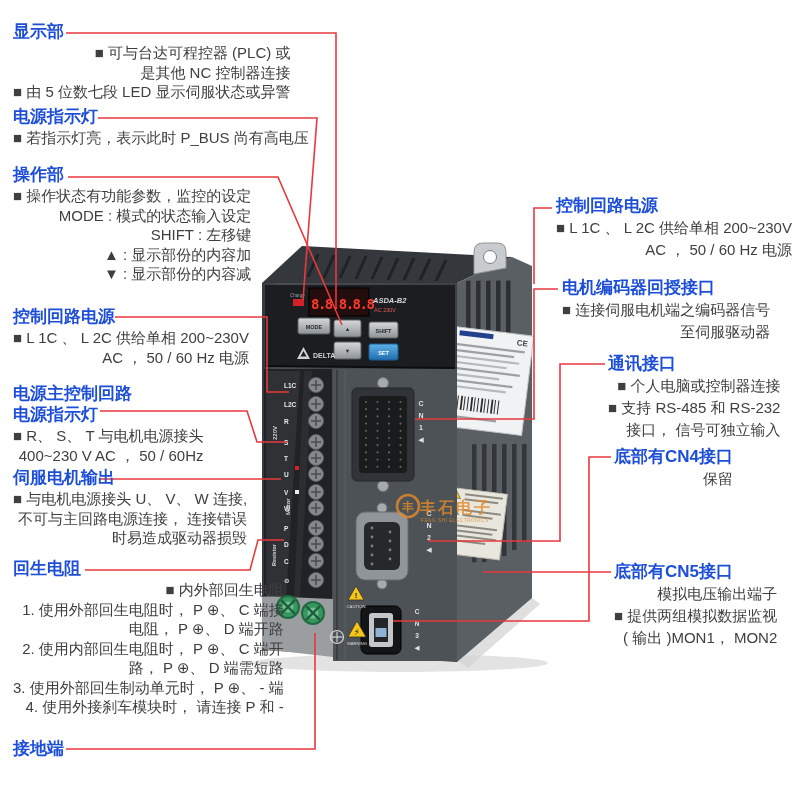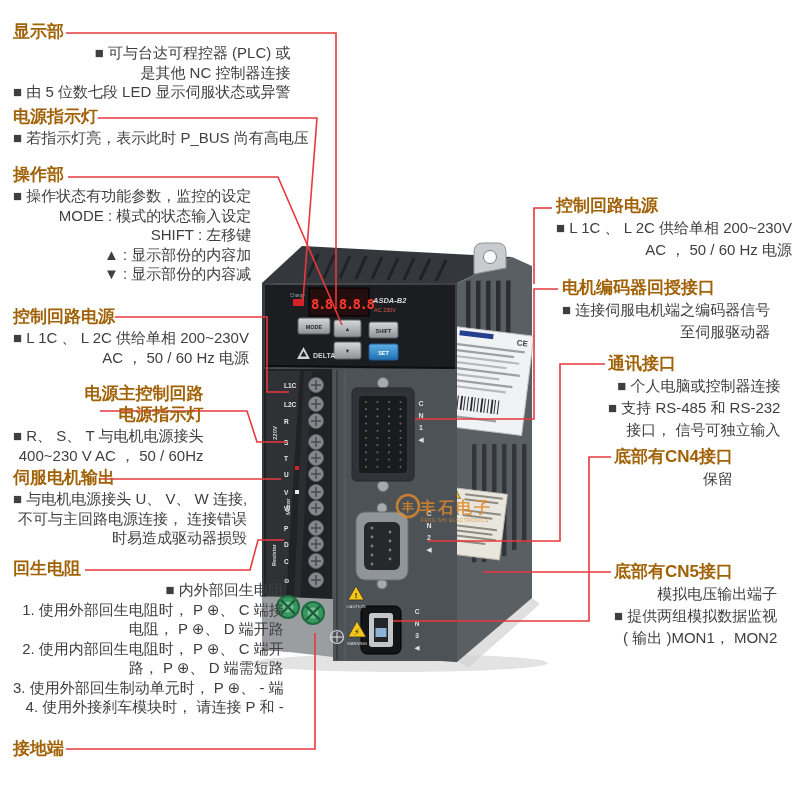--- a/index.html
+++ b/index.html
@@ -1,21 +1,21 @@
 <!DOCTYPE html>
 <html><head>
 <meta charset="utf-8">
 <style>
   html,body{margin:0;padding:0;background:#fff;}
   #stage{position:relative;width:800px;height:789px;background:#fff;overflow:hidden;
          font-family:"Liberation Sans","DejaVu Sans",sans-serif;}
   #gfx{position:absolute;left:0;top:0;}
   .ann{position:absolute;white-space:nowrap;}
-  .ann-h{font-size:17px;font-weight:bold;color:#a16207;line-height:20px;}
-  .ann-h.two{line-height:21px;text-align:right;}
+  .ann-h{font-size:17px;font-weight:bold;color:#1d4ed8;line-height:20px;}
+  .ann-h.two{line-height:21px;}
   .ann-line{font-size:15px;color:#3f3f3f;line-height:19.5px;text-align:right;}
   .ann.wide .ann-line{line-height:22px;}
   .ann .ann-line:first-of-type{margin-top:1px;}
 </style>
 </head>
 <body>
 
 <div id="stage">
 
 <svg id="gfx" width="800" height="789" viewBox="0 0 800 789">

